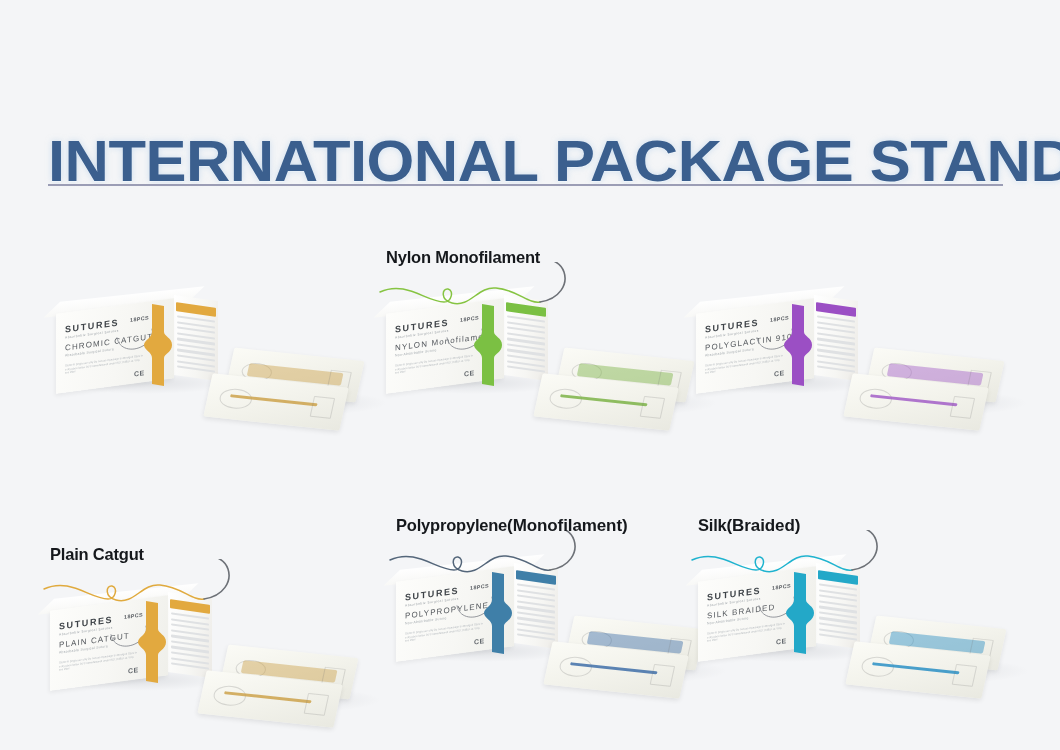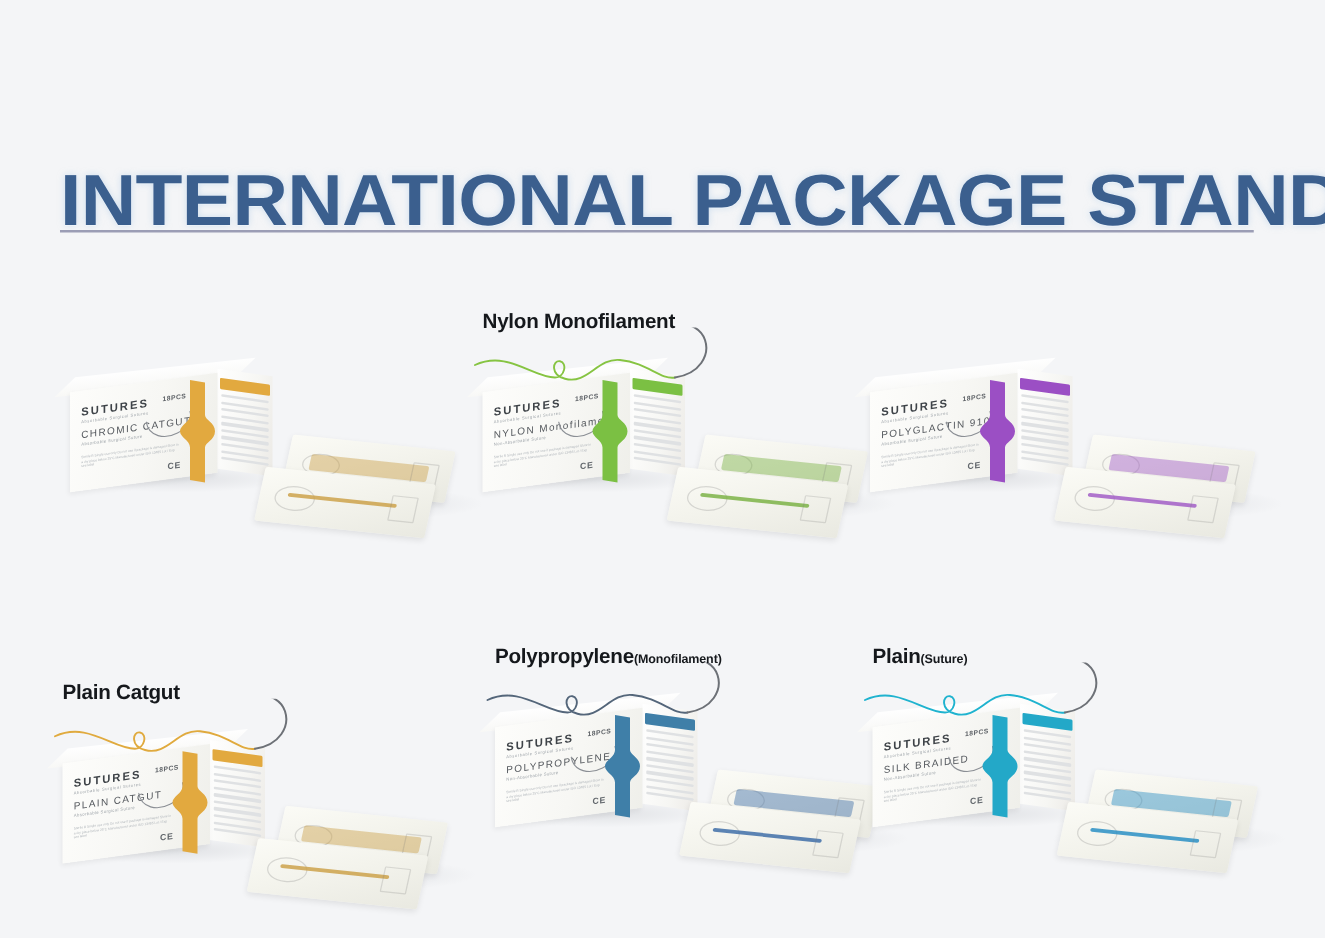--- a/index.html
+++ b/index.html
@@ -28,21 +28,21 @@
 
   
   .cell{position:absolute;width:330px;height:230px;}
 
   
   .label{position:absolute;left:8px;top:0;white-space:nowrap;z-index:4;}
   .label .main{
     font-size:16.5px;font-weight:700;color:#15181c;letter-spacing:-.2px;
   }
   .label .sub{
-    font-size:10px;font-weight:700;color:#15181c;letter-spacing:-.1px;
+    font-size:17px;font-weight:700;color:#15181c;letter-spacing:-.1px;
   }
   .squiggle{position:absolute;left:0;top:14px;z-index:3;}
 
   
   .scene{position:absolute;left:0;top:46px;width:330px;height:180px;}
 
   .box{position:absolute;left:8px;top:6px;width:152px;height:84px;}
   
   .face-front{
     position:absolute;left:0;top:6px;width:118px;height:80px;
@@ -463,21 +463,21 @@
         <div class="s-oval"></div>
         <div class="s-line" style="left:16%;top:44%;width:64%;background:#3f6fa8;"></div>
         <div class="s-sq"></div>
       </div>
 
     </div>
       </div>
       <div class="cell" style="left: 690px; top: 516px;">
 
     <div class="label">
-      <span class="main">Plain</span><span class="sub">(Suture)</span>
+      <span class="main">Silk</span><span class="sub">(Braided)</span>
     </div>
     <svg class="squiggle" width="200" height="52" viewBox="0 0 200 52">
       <path d="M2 30 C 28 18, 48 40, 66 40 C 74 40, 76 28, 70 27 C 64 26, 62 38, 74 41 C 92 46, 100 24, 118 26 C 140 28, 150 42, 162 40" fill="none" stroke="#1fb3cf" stroke-width="1.5" stroke-linecap="round"></path>
       <path d="M162 40 C 182 37, 190 22, 186 10 C 183 1, 174 -3, 168 -2" fill="none" stroke="#6d7177" stroke-width="1.6" stroke-linecap="round"></path>
     </svg>
     <div class="scene">
 
       <div class="shadow" style="left:6px;top:78px;width:180px;height:22px;"></div>
 
       <div class="box">

